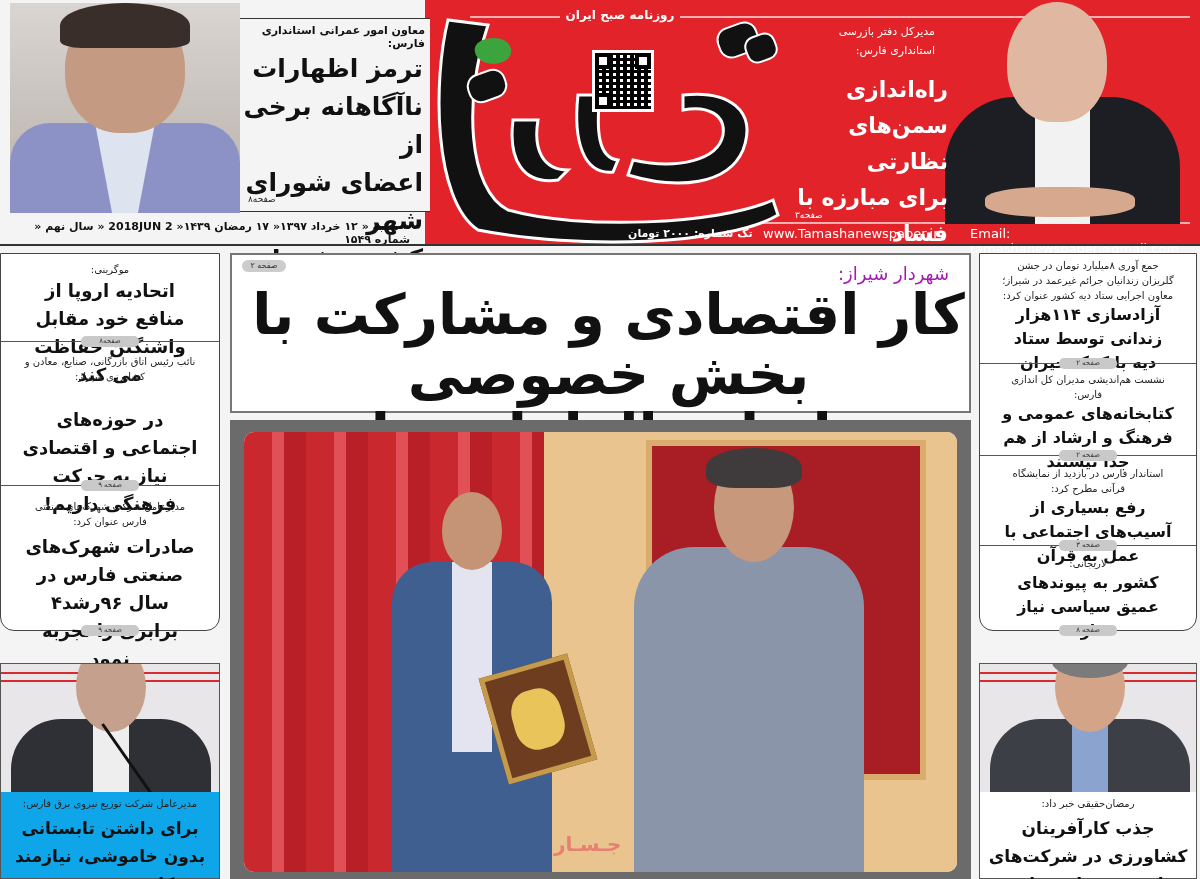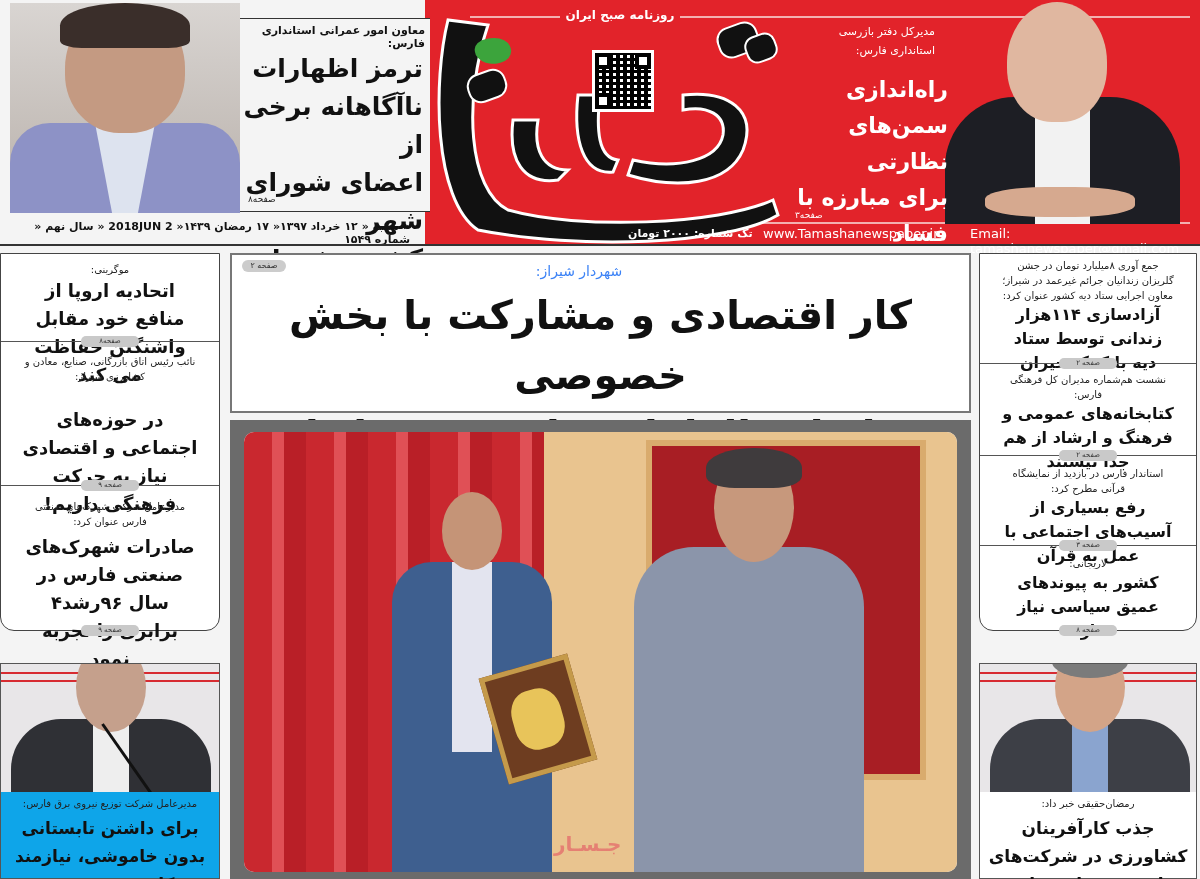--- a/index.html
+++ b/index.html
@@ -43,23 +43,23 @@
 .col{position:absolute;background:#fff;border:1px solid #444}
 .left-col{left:0;top:253px;width:220px;height:378px;border-radius:0 0 14px 14px}
 .right-col{left:979px;top:253px;width:218px;height:378px;border-radius:0 0 14px 14px}
 .story{position:absolute;left:0;width:100%;text-align:center;padding:0 21px}
 .kicker{font-size:10px;color:#222;line-height:15px}
 .headline{font-size:18px;font-weight:bold;line-height:28px;color:#111}
 .divider{position:absolute;left:0;width:100%;height:1px;background:#555}
 .pbadge{position:absolute;left:50%;transform:translateX(-50%);width:58px;height:11px;background:#c9c9c9;border-radius:5px;font-size:7px;text-align:center;color:#333;line-height:11px}
 
 .main-head{position:absolute;left:230px;top:253px;width:741px;height:160px;background:#fff;border:2px solid #777}
-.main-kicker{position:absolute;right:20px;top:8px;width:740px;text-align:center;font-size:14px;color:#3b82f6}
+.main-kicker{position:absolute;right:20px;top:8px;width:740px;text-align:right;font-size:18px;color:#a21caf}
 .main-page{position:absolute;left:10px;top:5px;width:44px;height:12px;background:#ccc;border-radius:6px;font-size:8px;text-align:center;line-height:12px;color:#333}
-.main-title{position:absolute;left:0;top:30px;width:100%;text-align:center;font-size:40px;font-weight:bold;line-height:60px;color:#111;letter-spacing:-1px}
+.main-title{position:absolute;left:8px;top:30px;width:100%;text-align:center;font-size:56px;font-weight:bold;line-height:60px;color:#111;letter-spacing:-1px}
 .photo-frame{position:absolute;left:230px;top:420px;width:741px;height:512px;background:#6b6b6b;padding:15px}
 .photo-inner{position:absolute;left:14px;top:12px;width:713px;height:440px;background:#fff;border-radius:10px;overflow:hidden}
 .curtain{position:absolute;left:0;top:0;width:300px;height:440px;background:repeating-linear-gradient(90deg,#c9282f 0 28px,#e05056 28px 40px,#b91f27 40px 62px)}
 .wood{position:absolute;left:300px;top:0;width:413px;height:440px;background:#e9c48f}
 .panel{position:absolute;left:402px;top:8px;width:280px;height:340px;background:#a81e24;border:6px solid #d9ab6d}
 .person-left{position:absolute;left:148px;top:60px;width:160px;height:380px}
 .pl-head{position:absolute;left:50px;top:0;width:60px;height:78px;border-radius:50%;background:#c59477}
 .pl-suit{position:absolute;left:0;top:70px;width:160px;height:310px;background:#3e5f8f;border-radius:40px 40px 0 0}
 .pl-shirt{position:absolute;left:60px;top:70px;width:40px;height:190px;background:#e3e4ef}
 .person-right{position:absolute;left:390px;top:20px;width:230px;height:420px}
@@ -176,21 +176,21 @@
 
   <div class="col right-col">
     <div class="story" style="top:4px">
       <div class="kicker">جمع آوری ۸میلیارد تومان در جشن گلریزان زندانیان جرائم غیرعمد در شیراز؛ معاون اجرایی ستاد دیه کشور عنوان کرد:</div>
       <div class="headline" style="font-size:16px;line-height:24px">آزادسازی ۱۱۴هزار زندانی توسط ستاد دیه با کمک خیران</div>
     </div>
     <div class="divider" style="top:109px"></div>
     <div class="pbadge" style="top:104px">صفحه ۲</div>
 
     <div class="story" style="top:118px">
-      <div class="kicker">نشست هم‌شماره مدیران کل فرهنگی فارس:</div>
+      <div class="kicker">نشست هم‌اندیشی مدیران کل اندازی فارس:</div>
       <div class="headline" style="font-size:16px;line-height:24px">کتابخانه‌های عمومی و فرهنگ و ارشاد از هم جدا نیستند</div>
     </div>
     <div class="divider" style="top:201px"></div>
     <div class="pbadge" style="top:196px">صفحه ۲</div>
 
     <div class="story" style="top:212px">
       <div class="kicker">استاندار فارس در بازدید از نمایشگاه قرآنی مطرح کرد:</div>
       <div class="headline" style="font-size:16px;line-height:24px">رفع بسیاری از آسیب‌های اجتماعی با عمل به قرآن</div>
     </div>
     <div class="divider" style="top:291px"></div>

